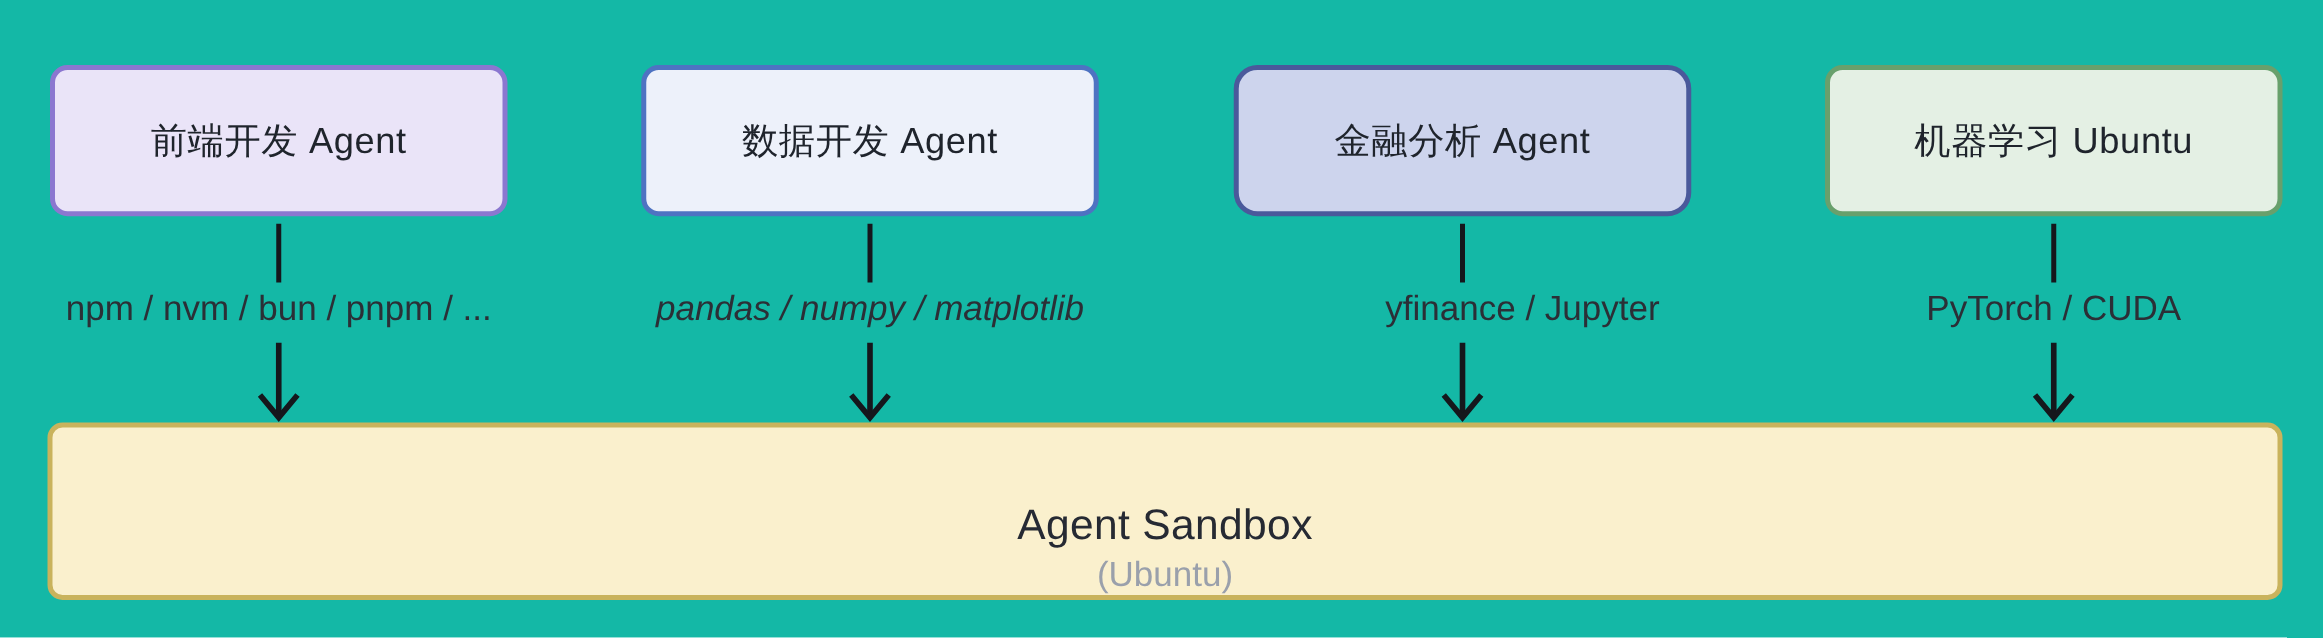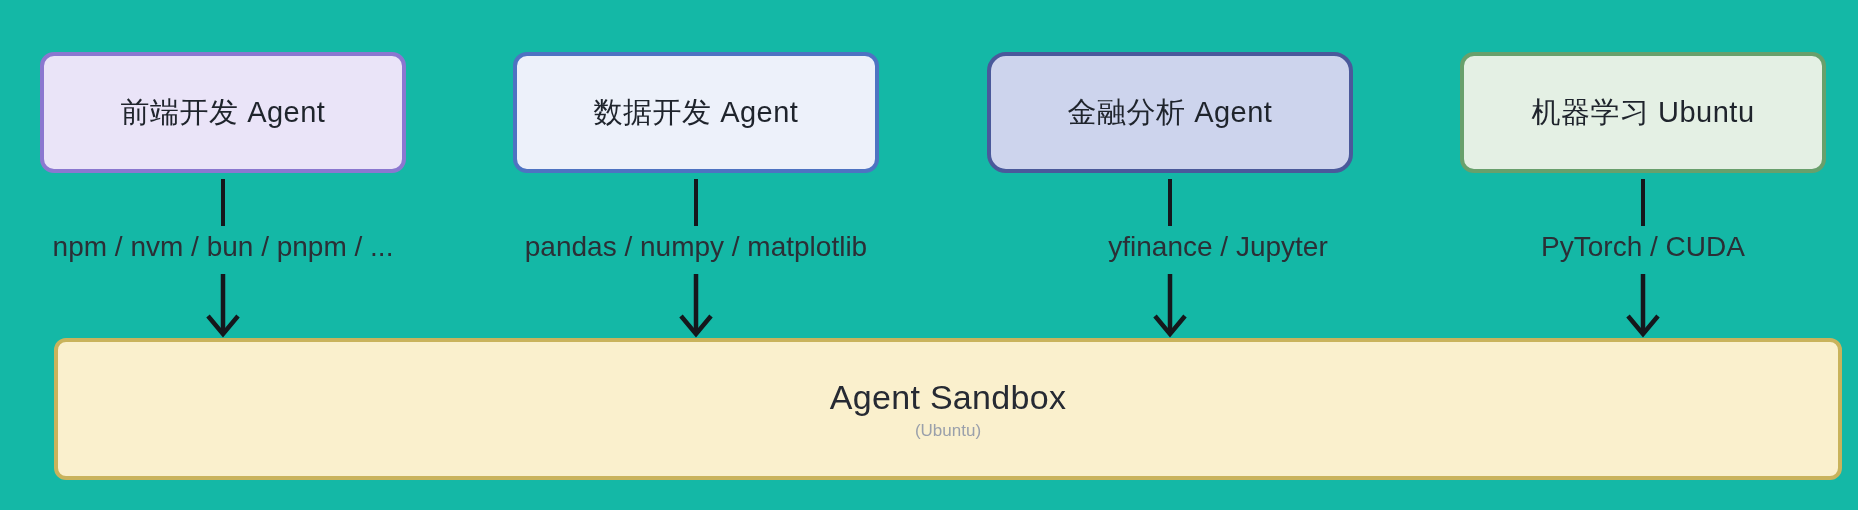--- a/index.html
+++ b/index.html
@@ -49,21 +49,21 @@
 
   .tool-label {
     position: absolute;
     top: 231px;
     width: 600px;
     text-align: center;
     font-size: 28px;
     color: #2b2f36;
   }
   .col0 .tool-label { left: -77px; }
-  .col1 .tool-label { left: 396px; }
+  .col1 .tool-label { left: 396px; font-style: italic; }
   .col2 .tool-label { left: 918px; }
   .col3 .tool-label { left: 1343px; }
 
   .arrow2 {
     position: absolute;
     top: 274px;
     width: 44px;
     height: 64px;
   }
   .col0 .arrow2 { left: 201px; }
@@ -78,31 +78,30 @@
     top: 338px;
     width: 1788px;
     height: 142px;
     box-sizing: border-box;
     border: 4px solid #c9b35c;
     background: #faf0cd;
     border-radius: 12px;
     display: flex;
     flex-direction: column;
     align-items: center;
-    justify-content: center;
+    justify-content: flex-end;
     gap: 4px;
-    margin-left: 16px;
   }
   .sandbox-title {
     font-size: 34px;
     color: #262a33;
     letter-spacing: 0.3px;
   }
   .sandbox-subtitle {
-    font-size: 17px;
+    font-size: 28px;
     color: #9aa0ab;
   }
 </style>
 </head>
 <body>
 
 <div class="canvas">
 
   <div class="col0">
     <div class="agent-box" style="background: rgb(234, 228, 248); border-color: rgb(139, 119, 208);">

